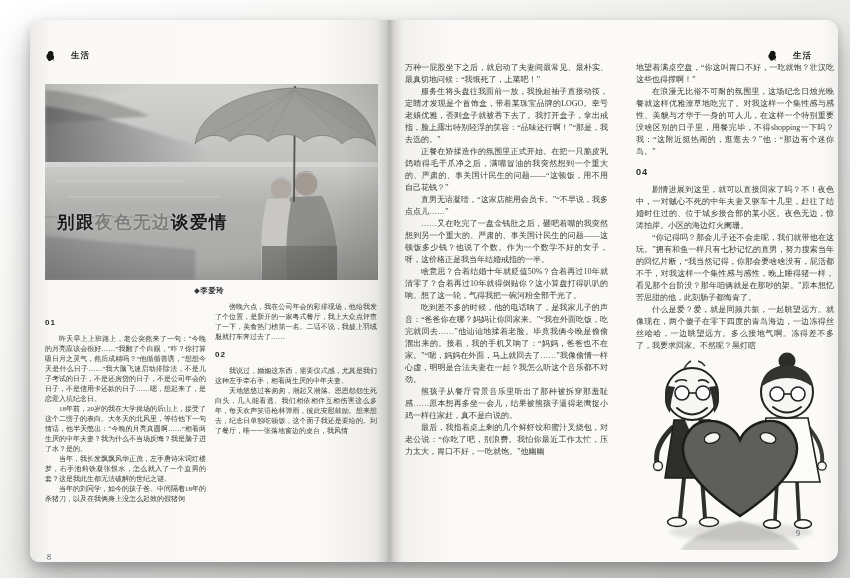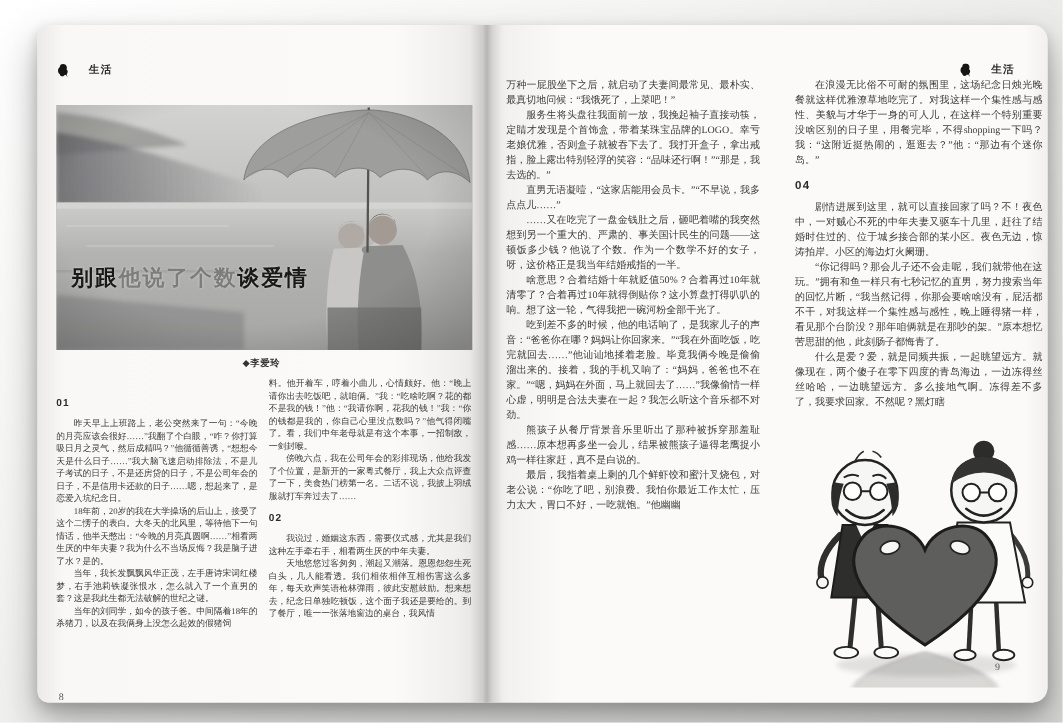--- a/index.html
+++ b/index.html
@@ -128,33 +128,32 @@
 
         <line x1="250" y1="2" x2="249" y2="118" stroke="#55534f" stroke-width="1.8"></line>
         <path d="M150,60 C156,14 228,4 250,4 C272,4 326,16 331,62
                  C321,52 306,50 297,60 C289,50 271,48 259,58
                  C251,48 233,48 223,58 C215,48 193,48 185,58 C176,48 159,50 150,60 Z" fill="#9e9e9c" stroke="#72706c" stroke-width=".6"></path>
         <path d="M250,6 L185,56 M250,6 L223,56 M250,6 L297,58 M250,6 L329,58 M250,6 L152,58" stroke="#8a8a88" stroke-width=".7" opacity=".8"></path>
         <rect x="0" y="0" width="333" height="196" fill="url(#vign)"></rect>
       </svg>
     </div>
 
-    <h1 class="article-title"><span>别跟</span><span class="mid">他说了个数</span><span>谈爱情</span></h1>
+    <h1 class="article-title"><span>别跟</span><span class="mid">夜色无边</span><span>谈爱情</span></h1>
 
     <div class="author">◆李爱玲</div>
 
     <div class="col lcol1">
         <div class="secnum">01</div>
         <div class="para">昨天早上上班路上，老公突然来了一句：“今晚的月亮应该会很好……”我翻了个白眼，“咋？你打算吸日月之灵气，然后成精吗？”他循循善诱，“想想今天是什么日子……”我大脑飞速启动排除法，不是儿子考试的日子，不是还房贷的日子，不是公司年会的日子，不是信用卡还款的日子……嗯，想起来了，是恋爱入坑纪念日。</div>
         <div class="para">18年前，20岁的我在大学操场的后山上，接受了这个二愣子的表白。大冬天的北风里，等待他下一句情话，他半天憋出：“今晚的月亮真圆啊……”相看两生厌的中年夫妻？我为什么不当场反悔？我是脑子进了水？是的。</div>
         <div class="para">当年，我长发飘飘风华正茂，左手唐诗宋词红楼梦，右手池莉铁凝张恨水，怎么就入了一个直男的套？这是我此生都无法破解的世纪之谜。</div>
         <div class="para">当年的刘同学，如今的孩子爸。中间隔着18年的杀猪刀，以及在我俩身上没怎么起效的假猪饲</div>
       </div>
     <div class="col lcol2">
-        <div class="para cont">料。他开着车，哼着小曲儿，心情颇好。他：“晚上请你出去吃饭吧，就咱俩。”我：“吃啥吃啊？花的都不是我的钱！”他：“我请你啊，花我的钱！”我：“你的钱都是我的，你自己心里没点数吗？”他气得闭嘴了。看，我们中年老母就是有这个本事，一招制敌，一剑封喉。</div>
         <div class="para">傍晚六点，我在公司年会的彩排现场，他给我发了个位置，是新开的一家粤式餐厅，我上大众点评查了一下，美食热门榜第一名。二话不说，我披上羽绒服就打车奔过去了……</div>
         <div class="secnum">02</div>
         <div class="para">我说过，婚姻这东西，需要仪式感，尤其是我们这种左手牵右手，相看两生厌的中年夫妻。</div>
         <div class="para">天地悠悠过客匆匆，潮起又潮落。恩恩怨怨生死白头，几人能看透。我们相依相伴互相伤害这么多年，每天欢声笑语枪林弹雨，彼此安慰鼓励。想来想去，纪念日单独吃顿饭，这个面子我还是要给的。到了餐厅，唯一一张落地窗边的桌台，我风情</div>
       </div>
 
     <div class="pagenum pn-left">8</div>
   </div>
 
   <div class="page page-right">
@@ -163,28 +162,30 @@
       <svg class="ink" viewBox="0 0 10 12">
         <path d="M5,0 C8,0 9,3 8,5 C10,6 9,10 6,10 C5,12 2,11 2,9 C0,8 0,4 2,3 C2,1 3,0 5,0 Z" fill="#151513"></path>
         <path d="M7,9 L9,12 L8,9 Z" fill="#151513"></path>
       </svg>
       <span class="lbl">生活</span>
     </div>
 
     <div class="col rcol1">
         <div class="para cont">万种一屁股坐下之后，就启动了夫妻间最常见、最朴实、最真切地问候：“我饿死了，上菜吧！”</div>
         <div class="para">服务生将头盘往我面前一放，我挽起袖子直接动筷，定睛才发现是个首饰盒，带着某珠宝品牌的LOGO。幸亏老娘优雅，否则盒子就被吞下去了。我打开盒子，拿出戒指，脸上露出特别轻浮的笑容：“品味还行啊！”“那是，我去选的。”</div>
+        <div class="para">正餐在矫揉造作的氛围里正式开始。在把一只脆皮乳鸽啃得毛干爪净之后，满嘴冒油的我突然想到一个重大的、严肃的、事关国计民生的问题——“这顿饭，用不用自己花钱？”</div>
         <div class="para">直男无语凝噎，“这家店能用会员卡。”“不早说，我多点点儿……”</div>
         <div class="para">……又在吃完了一盘金钱肚之后，砸吧着嘴的我突然想到另一个重大的、严肃的、事关国计民生的问题——这顿饭多少钱？他说了个数。作为一个数学不好的女子，呀，这价格正是我当年结婚戒指的一半。</div>
         <div class="para">啥意思？合着结婚十年就贬值50%？合着再过10年就清零了？合着再过10年就得倒贴你？这小算盘打得叭叭的响。想了这一轮，气得我把一碗河粉全部干光了。</div>
         <div class="para">吃到差不多的时候，他的电话响了，是我家儿子的声音：“爸爸你在哪？妈妈让你回家来。”“我在外面吃饭，吃完就回去……”他讪讪地揉着老脸。毕竟我俩今晚是偷偷溜出来的。接着，我的手机又响了：“妈妈，爸爸也不在家。”“嗯，妈妈在外面，马上就回去了……”我像偷情一样心虚，明明是合法夫妻在一起？我怎么听这个音乐都不对劲。</div>
         <div class="para">熊孩子从餐厅背景音乐里听出了那种被拆穿那羞耻感……原本想再多坐一会儿，结果被熊孩子逼得老鹰捉小鸡一样往家赶，真不是白说的。</div>
         <div class="para">最后，我指着桌上剩的几个鲜虾饺和蜜汁叉烧包，对老公说：“你吃了吧，别浪费。我怕你最近工作太忙，压力太大，胃口不好，一吃就饱。”他幽幽</div>
       </div>
     <div class="col rcol2">
+        <div class="para cont">地望着满桌空盘，“你这叫胃口不好，一吃就饱？壮汉吃这些也得撑啊！”</div>
         <div class="para">在浪漫无比俗不可耐的氛围里，这场纪念日烛光晚餐就这样优雅潦草地吃完了。对我这样一个集性感与感性、美貌与才华于一身的可人儿，在这样一个特别重要没啥区别的日子里，用餐完毕，不得shopping一下吗？我：“这附近挺热闹的，逛逛去？”他：“那边有个迷你岛。”</div>
         <div class="secnum">04</div>
         <div class="para">剧情进展到这里，就可以直接回家了吗？不！夜色中，一对贼心不死的中年夫妻又驱车十几里，赶往了结婚时住过的、位于城乡接合部的某小区。夜色无边，惊涛拍岸。小区的海边灯火阑珊。</div>
         <div class="para">“你记得吗？那会儿子还不会走呢，我们就带他在这玩。”拥有和鱼一样只有七秒记忆的直男，努力搜索当年的回忆片断，“我当然记得，你那会要啥啥没有，屁活都不干，对我这样一个集性感与感性，晚上睡得猪一样，看见那个台阶没？那年咱俩就是在那吵的架。”原本想忆苦思甜的他，此刻肠子都悔青了。</div>
         <div class="para">什么是爱？爱，就是同频共振，一起眺望远方。就像现在，两个傻子在零下四度的青岛海边，一边冻得丝丝哈哈，一边眺望远方。多么接地气啊。冻得差不多了，我要求回家。不然呢？黑灯瞎</div>
       </div>
 
     <div class="cartoon">
       <svg viewBox="0 0 190 200">
         <defs>

